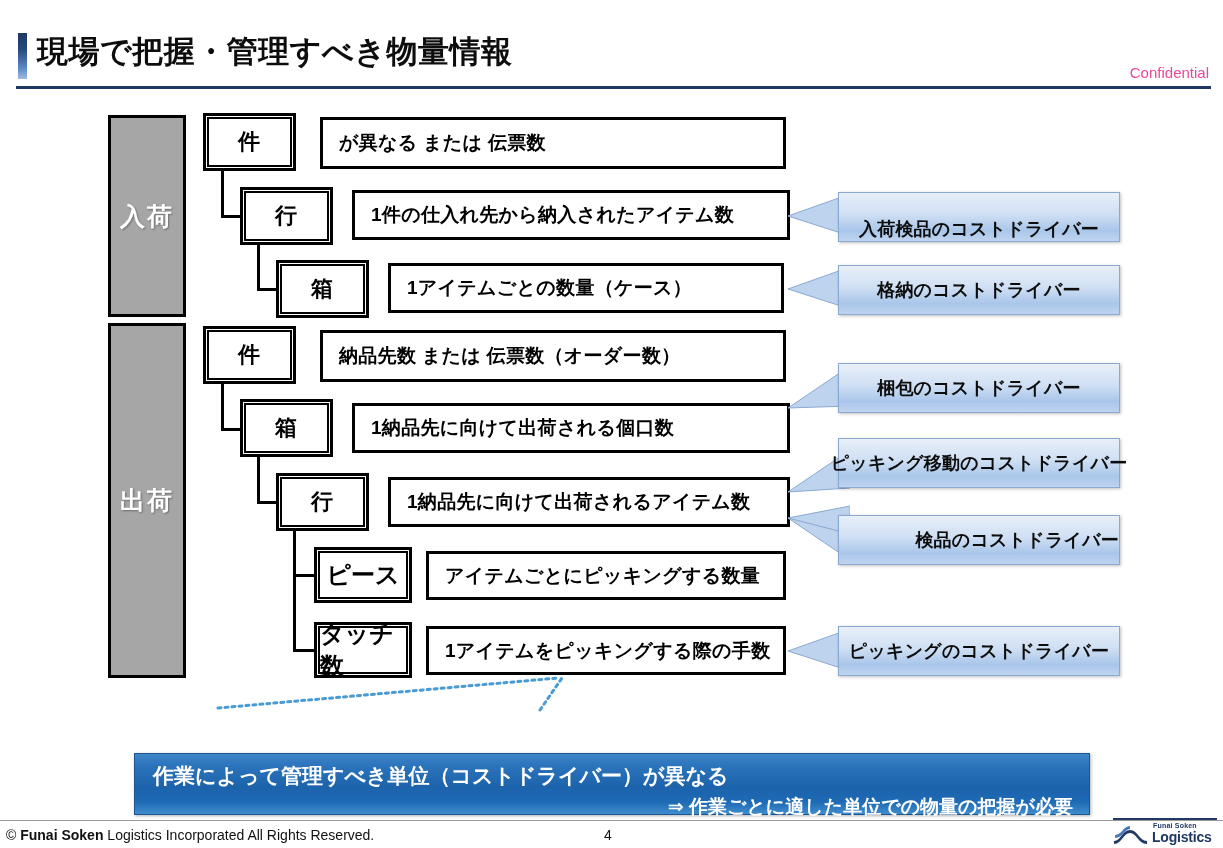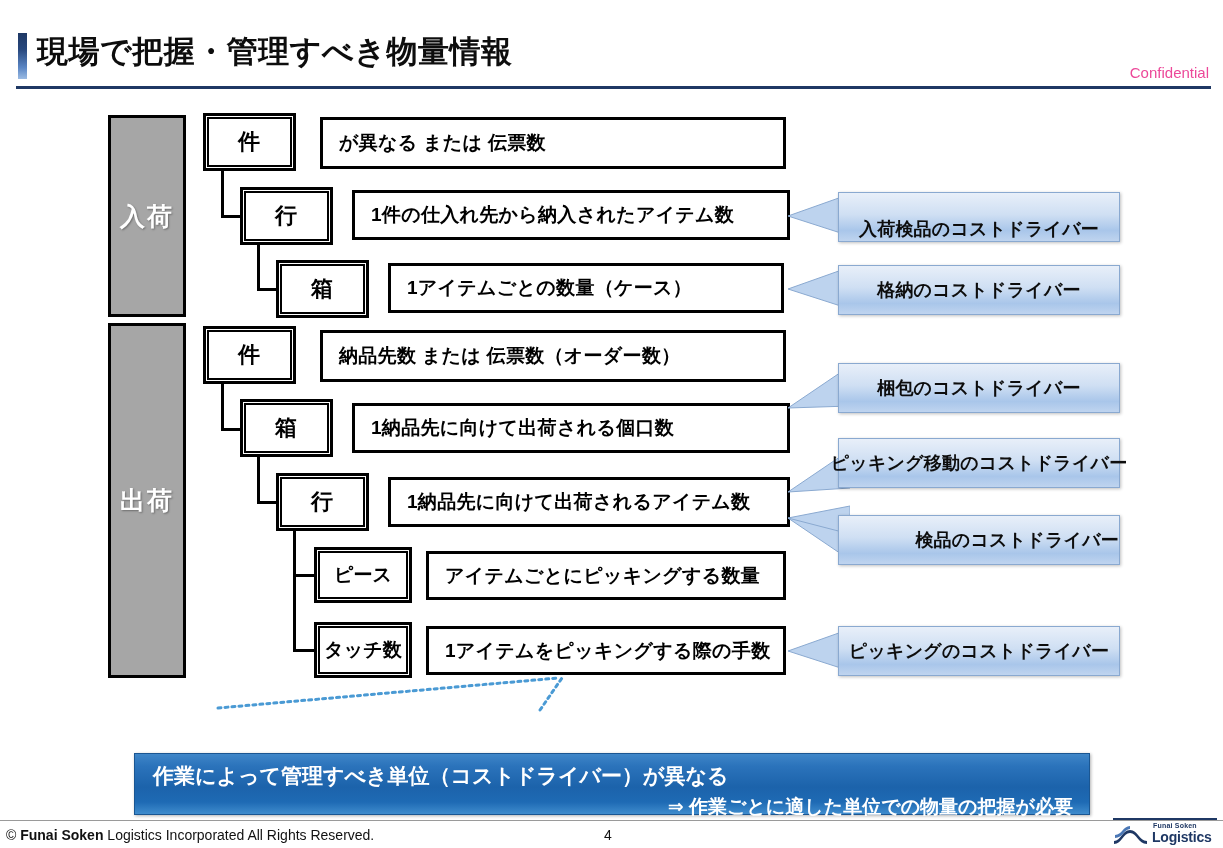--- a/index.html
+++ b/index.html
@@ -53,21 +53,21 @@
     position:absolute;
     background:#ffffff;
     border:2px solid #000000;
     box-sizing:border-box;
     display:flex;align-items:center;justify-content:center;
     box-shadow:0 0 0 1px #ffffff, 0 0 0 4px #000000;
   }
   .unit-box span{
     font-size:22px;font-weight:bold;color:#000000;letter-spacing:1px;
   }
-  .unit-box.compact span{font-size:19px;letter-spacing:0;}
+  .unit-box.compact span{font-size:24px;letter-spacing:0;}
 
   
   .desc-box{
     position:absolute;
     background:#ffffff;
     border:3px solid #000000;
     box-sizing:border-box;
     display:flex;align-items:center;
   }
   .desc-box span{

